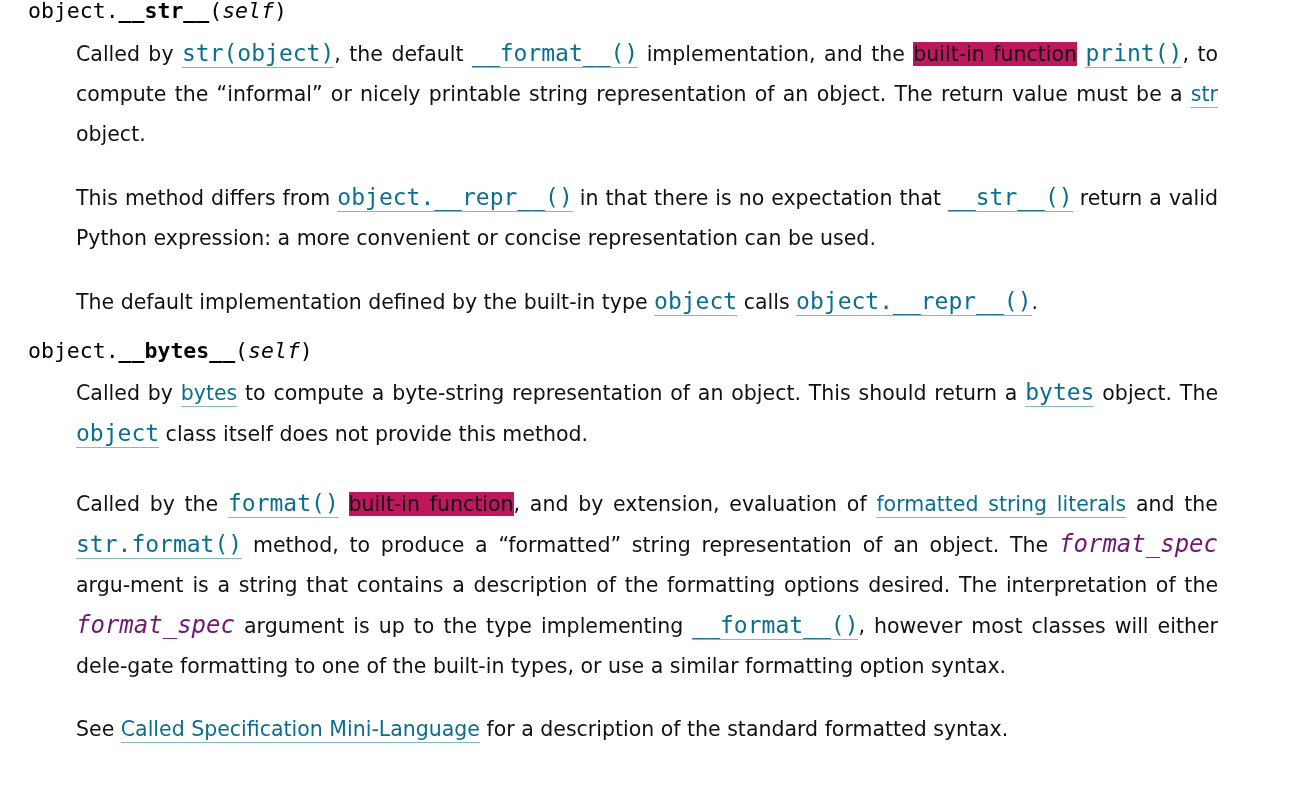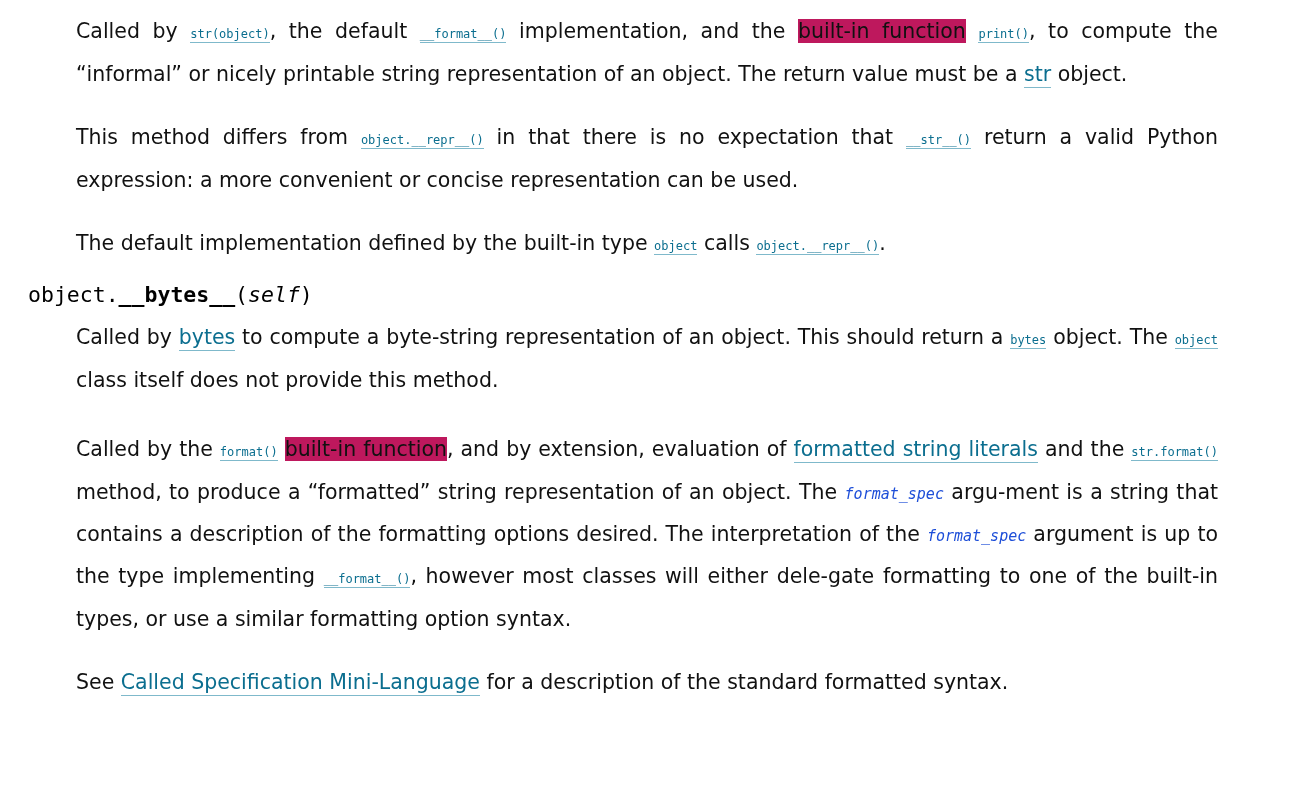--- a/index.html
+++ b/index.html
@@ -65,44 +65,47 @@
   .gap-md { height: 18px; }
   .gap-lg { height: 23px; }
   a.link {
     color: #0b6e8f;
     text-decoration: none;
     border-bottom: 1px solid #7fb9cb;
     padding-bottom: 1px;
   }
   a.link.mono {
     font-family: "DejaVu Sans Mono", monospace;
-    font-size: 12px;
+    font-size: 23px;
   }
   a.link.plain {
     border-bottom: 1px solid #7fb9cb;
   }
   .hl {
     background: #be185d;
   }
   .it {
     font-style: italic;
   }
   .mono {
     font-family: "DejaVu Sans Mono", monospace;
-    font-size: 15px;
-    color: #1d4ed8;
+    font-size: 24px;
+    color: #701a75;
   }
 </style>
 </head>
 <body>
 
 <div class="page">
   <div class="doc">
 
     <div>
+      <div class="sig">
+        <span class="owner">object.</span><span class="mname">__str__</span><span class="paren">(</span><span class="param">self</span><span class="paren">)</span>
+      </div>
       <div class="gap-sm"></div>
       <div class="body">
         <p><span>Called by </span><a class="link mono" href="#">str(object)</a><span>, the default </span><a class="link mono" href="#">__format__()</a><span> implementation, and the </span><span class="hl">built-in function</span><span> </span><a class="link mono" href="#">print()</a><span>, to compute the “informal” or nicely printable string representation of an object. The return value must be a </span><a class="link plain" href="#">str</a><span> object.</span></p>
         <div class="gap-lg"></div>
         <p><span>This method differs from </span><a class="link mono" href="#">object.__repr__()</a><span> in that there is no expectation that </span><a class="link mono" href="#">__str__()</a><span> return a valid Python expression: a more convenient or concise representation can be used.</span></p>
         <div class="gap-lg"></div>
         <p><span>The default implementation defined by the built-in type </span><a class="link mono" href="#">object</a><span> calls </span><a class="link mono" href="#">object.__repr__()</a><span>.</span></p>
       </div>
     </div>
 

